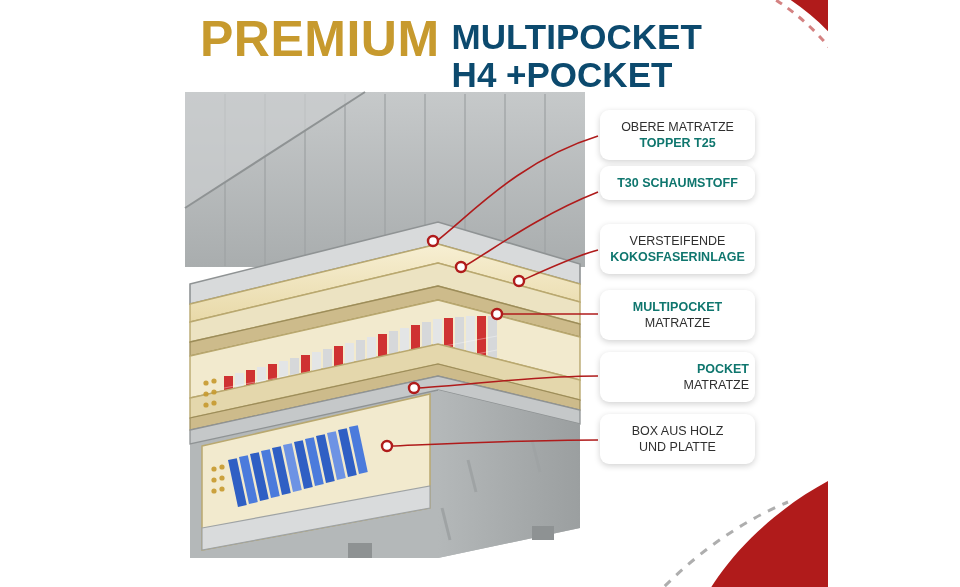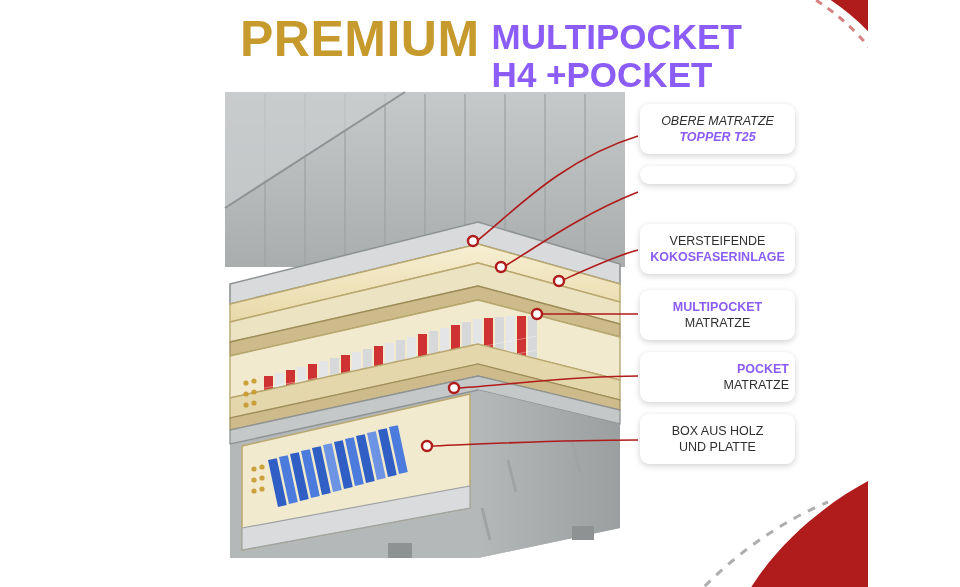--- a/index.html
+++ b/index.html
@@ -12,21 +12,20 @@
     background: #ffffff;
     font-family: "Liberation Sans", sans-serif;
     overflow: hidden;
   }
   .stage {
     position: relative;
     width: 828px;
     height: 587px;
     background: #ffffff;
     overflow: hidden;
-    margin-left: 40px;
   }
 
   
   .swoosh {
     position: absolute;
     pointer-events: none;
   }
   .swoosh-tr { top: -40px; right: -60px; }
   .swoosh-br { bottom: -40px; right: -30px; }
 
@@ -45,21 +44,21 @@
     font-weight: bold;
     color: #c79a2e;
     letter-spacing: 0.5px;
     line-height: 1;
     margin-right: 12px;
     font-family: "Liberation Sans", sans-serif;
   }
   .title-rest {
     font-size: 35px;
     font-weight: bold;
-    color: #8b5cf6;
+    color: #0c4a6e;
     line-height: 1.08;
     max-width: 300px;
     padding-top: 4px;
   }
 
   
   .bed {
     position: absolute;
     left: 180px;
     top: 88px;
@@ -76,28 +75,28 @@
     border-radius: 9px;
     box-shadow: 0 2px 6px rgba(0,0,0,0.18);
     padding: 9px 6px;
     text-align: center;
     font-size: 12.5px;
     line-height: 1.28;
     color: #2f2f2f;
     box-sizing: border-box;
   }
   .callout .gold {
-    color: #8b5cf6;
+    color: #0f766e;
     font-weight: bold;
   }
   .callout .dark {
     color: #2f2f2f;
     font-weight: normal;
   }
-  .c1 { top: 104px; font-style: italic; }
+  .c1 { top: 110px; }
   .c2 { top: 166px; }
   .c3 { top: 224px; }
   .c4 { top: 290px; }
   .c5 { top: 352px; text-align: right; }
   .c6 { top: 414px; }
 
   .leaders {
     position: absolute;
     left: 0; top: 0;
     width: 960px; height: 587px;
@@ -275,20 +274,21 @@
       <circle cx="387" cy="446" r="5"></circle>
     </g>
   </svg>
 
   <div class="callout c1">
     <div class="dark">OBERE MATRATZE</div>
     <div class="gold">TOPPER T25</div>
   </div>
 
   <div class="callout c2">
+    <div class="gold">T30 SCHAUMSTOFF</div>
   </div>
 
   <div class="callout c3">
     <div class="dark">VERSTEIFENDE</div>
     <div class="gold">KOKOSFASERINLAGE</div>
   </div>
 
   <div class="callout c4">
     <div class="gold">MULTIPOCKET</div>
     <div class="dark">MATRATZE</div>

